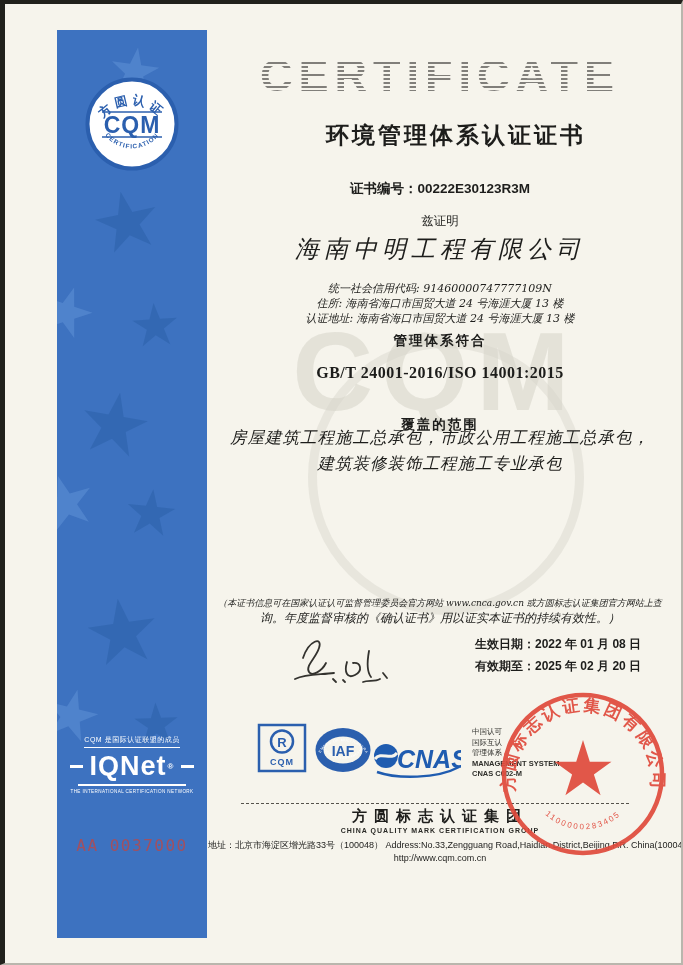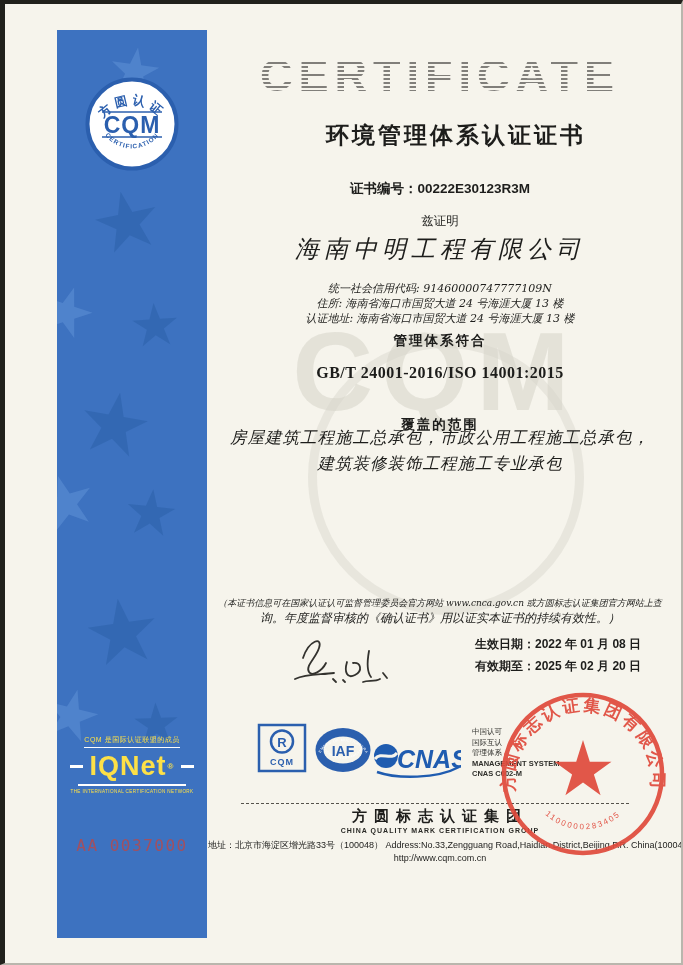--- a/index.html
+++ b/index.html
@@ -20,21 +20,21 @@
     position:absolute; left:303px; top:335px; width:258px; height:258px;
     border:9px solid rgba(216,213,203,0.45); border-radius:50%; z-index:0;
   }
   
   .sidebar {
     position:absolute; left:52px; top:26px; width:150px; height:908px;
     background:#3d72c0; overflow:hidden; z-index:2;
   }
   .star { position:absolute; line-height:1; user-select:none; }
   .cqm-logo { position:absolute; left:50%; transform:translateX(-50%); top:46px; }
-  .iqnet { position:absolute; top:698px; left:0; width:100%; text-align:center; color:#fde047; }
+  .iqnet { position:absolute; top:698px; left:0; width:100%; text-align:center; color:#ffffff; }
   .iqnet-top {
     display:inline-block; font-size:7px; letter-spacing:0.5px;
     border-bottom:1px solid #fff; padding-bottom:2px; margin-bottom:3px; white-space:nowrap;
   }
   .iqnet-main { display:flex; align-items:center; justify-content:center; font-weight:bold; font-size:27px; letter-spacing:1px; }
   .iqnet-main .dash { width:13px; height:3px; background:#fff; margin:0 7px; }
   .iqnet-main sup { font-size:8px; margin-left:1px; }
   .iqnet-underline { width:108px; height:2px; background:#fff; margin:2px auto 3px auto; }
   .iqnet-bottom { font-size:4.6px; letter-spacing:0.4px; }
   .serial {

